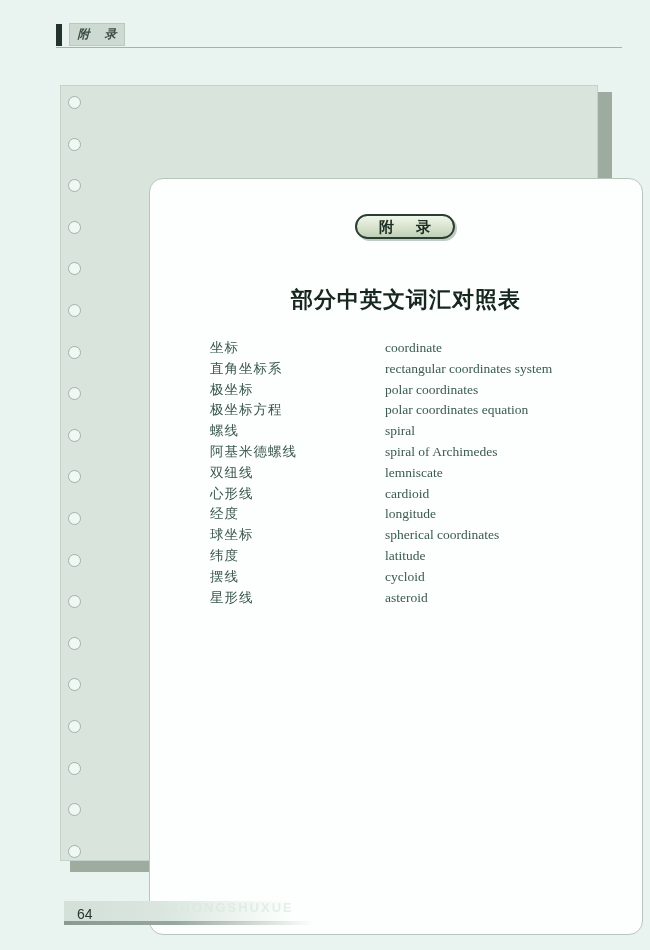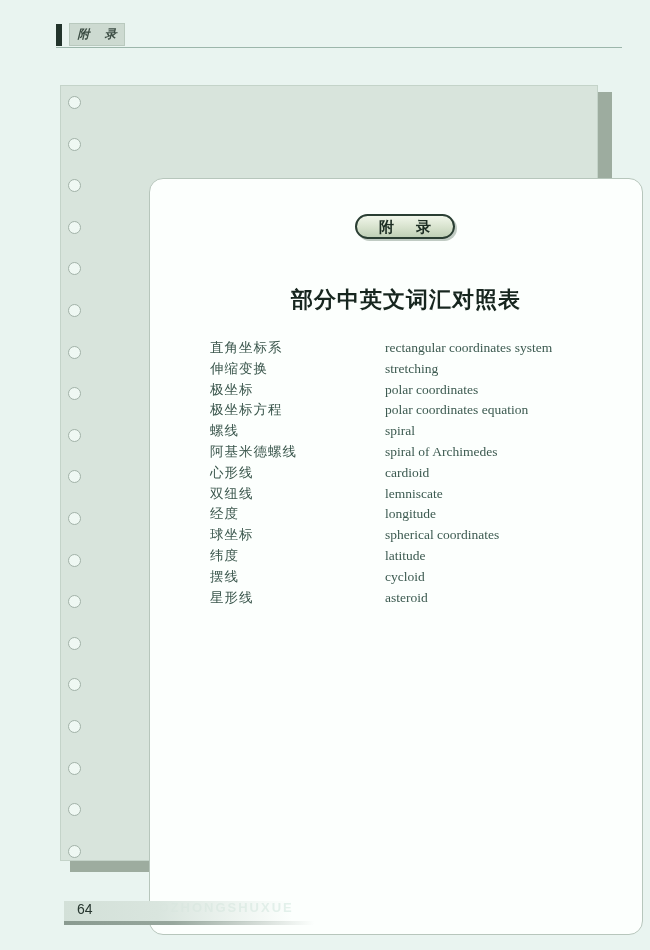--- a/index.html
+++ b/index.html
@@ -81,21 +81,21 @@
     letter-spacing:1px;vertical-align:top;
   }
   .vocab-en{
     display:inline-block;font-size:13.5px;color:#3c5a50;
     vertical-align:top;
   }
   
   .page-number-box{
     position:absolute;left:64px;top:901px;width:268px;height:21px;
     background:linear-gradient(to right,#d3e0d8 0%,#d9e5de 35%,rgba(217,229,222,0) 85%);
-    display:flex;align-items:flex-start;
+    display:flex;align-items:flex-end;
   }
   .page-number-box .num{
     font-family:"Liberation Sans","DejaVu Sans",sans-serif;
     font-size:14px;color:#27362f;padding-left:13px;
   }
   .footer-rule{
     position:absolute;left:64px;top:921px;width:272px;height:4px;
     background:linear-gradient(to right,#8a9a90 0%,#97a79d 40%,rgba(151,167,157,0) 92%);
   }
   .watermark{
@@ -144,42 +144,42 @@
   <div class="notebook-page">
 
     <div class="appendix-badge">
       <span>附 录</span>
     </div>
 
     <div class="page-title">部分中英文词汇对照表</div>
 
     <div class="vocab-list">
         <div class="vocab-row">
+        <span class="vocab-zh">坐标</span><span class="vocab-en">coordinate</span>
+      </div>
+        <div class="vocab-row">
         <span class="vocab-zh">直角坐标系</span><span class="vocab-en">rectangular coordinates system</span>
       </div>
         <div class="vocab-row">
-        <span class="vocab-zh">伸缩变换</span><span class="vocab-en">stretching</span>
-      </div>
-        <div class="vocab-row">
         <span class="vocab-zh">极坐标</span><span class="vocab-en">polar coordinates</span>
       </div>
         <div class="vocab-row">
         <span class="vocab-zh">极坐标方程</span><span class="vocab-en">polar coordinates equation</span>
       </div>
         <div class="vocab-row">
         <span class="vocab-zh">螺线</span><span class="vocab-en">spiral</span>
       </div>
         <div class="vocab-row">
         <span class="vocab-zh">阿基米德螺线</span><span class="vocab-en">spiral of Archimedes</span>
       </div>
         <div class="vocab-row">
+        <span class="vocab-zh">双纽线</span><span class="vocab-en">lemniscate</span>
+      </div>
+        <div class="vocab-row">
         <span class="vocab-zh">心形线</span><span class="vocab-en">cardioid</span>
-      </div>
-        <div class="vocab-row">
-        <span class="vocab-zh">双纽线</span><span class="vocab-en">lemniscate</span>
       </div>
         <div class="vocab-row">
         <span class="vocab-zh">经度</span><span class="vocab-en">longitude</span>
       </div>
         <div class="vocab-row">
         <span class="vocab-zh">球坐标</span><span class="vocab-en">spherical coordinates</span>
       </div>
         <div class="vocab-row">
         <span class="vocab-zh">纬度</span><span class="vocab-en">latitude</span>
       </div>

